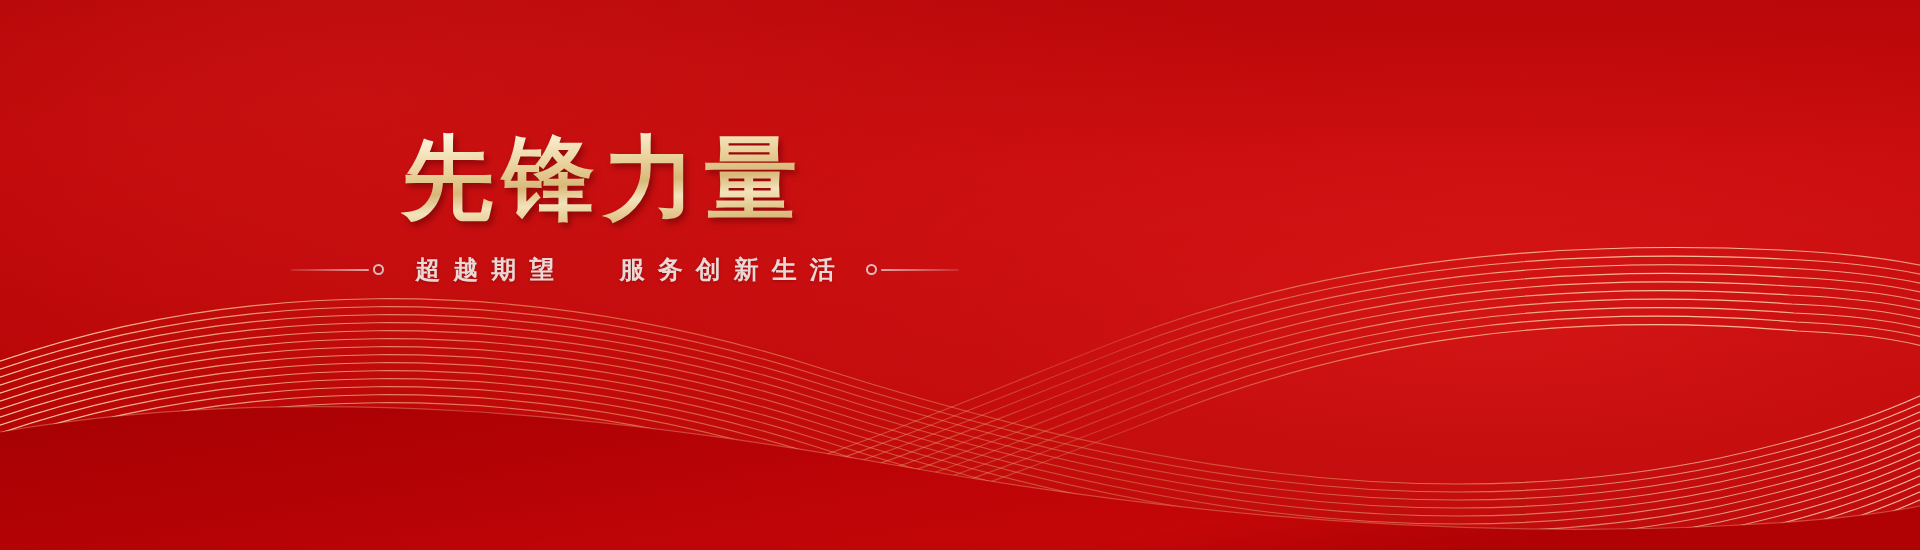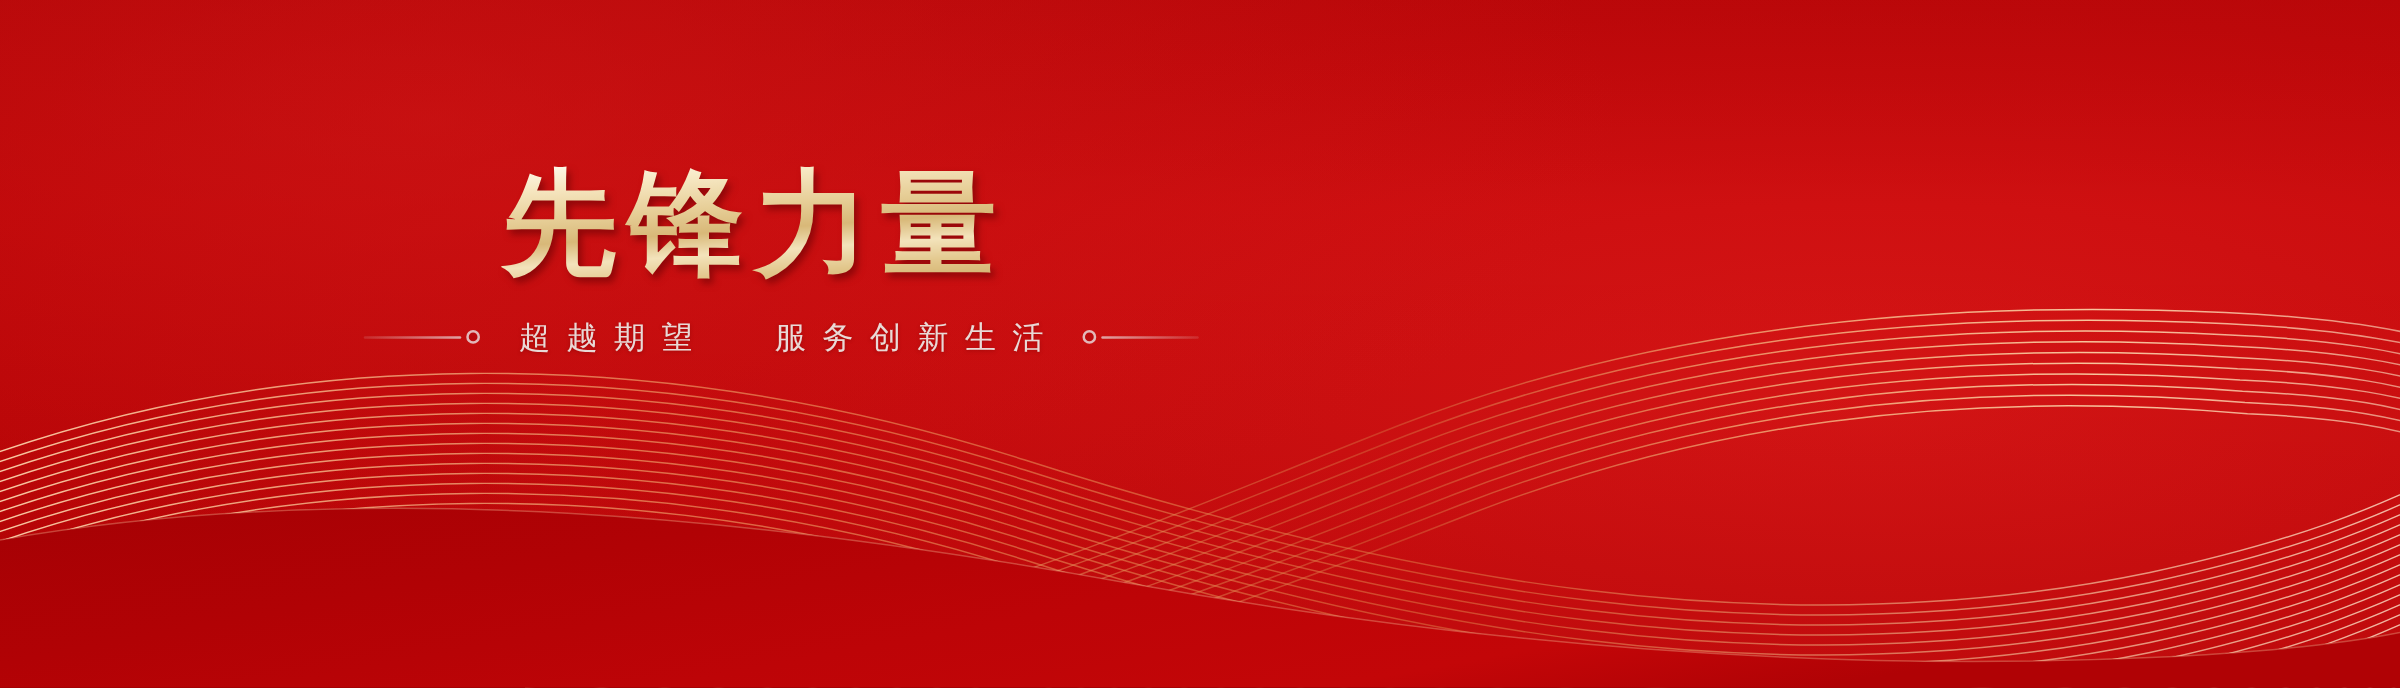--- a/index.html
+++ b/index.html
@@ -111,21 +111,21 @@
     border:2px solid rgba(234,216,216,.85);
     background:rgba(176,8,12,.55);
     flex:0 0 auto;
   }
   .sub-line.left .dot{ margin-left:4px; }
   .sub-line.right .dot{ margin-right:4px; }
 
   .subtitle{
     font-family:"Liberation Sans", sans-serif;
     font-size:25px;
-    font-weight:400;
+    font-weight:700;
     letter-spacing:.52em;
     text-indent:.52em;
     color:#e9d9d6;
     white-space:nowrap;
     text-shadow:0 1px 3px rgba(110,0,3,.45);
   }
   .subtitle .sgap{ display:inline-block; width:.5em; }
 </style>
 </head>
 <body>

